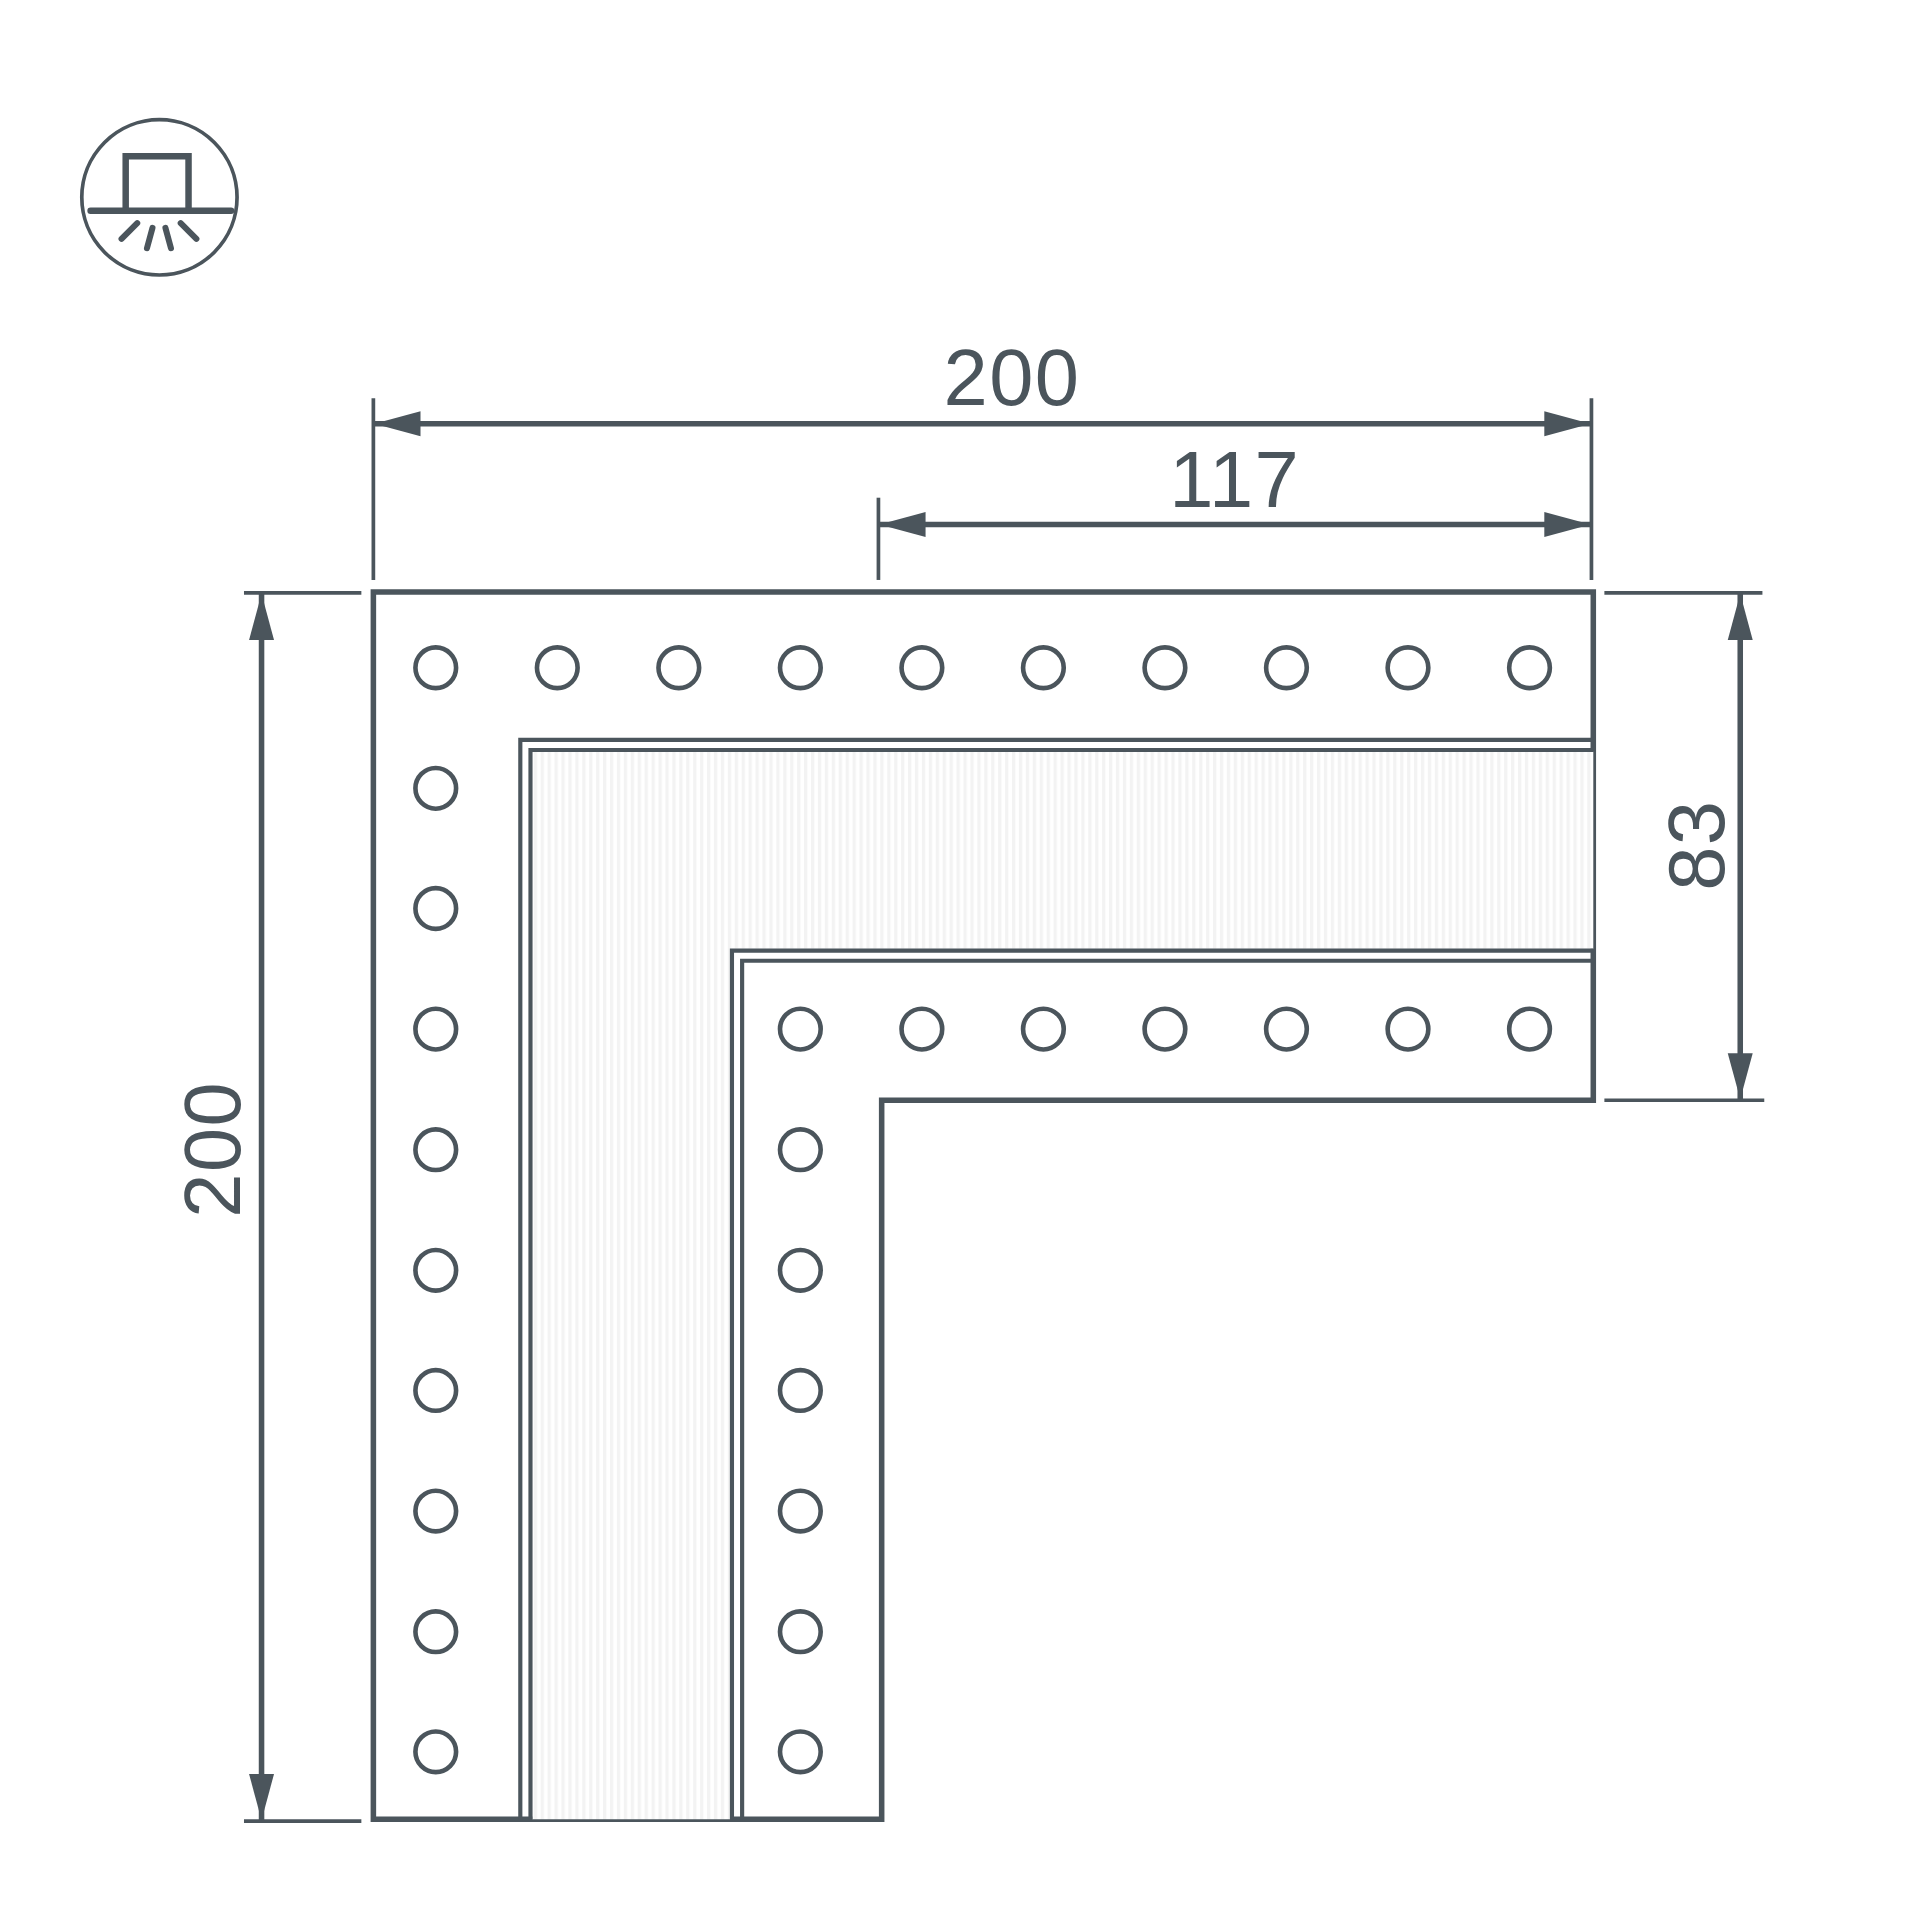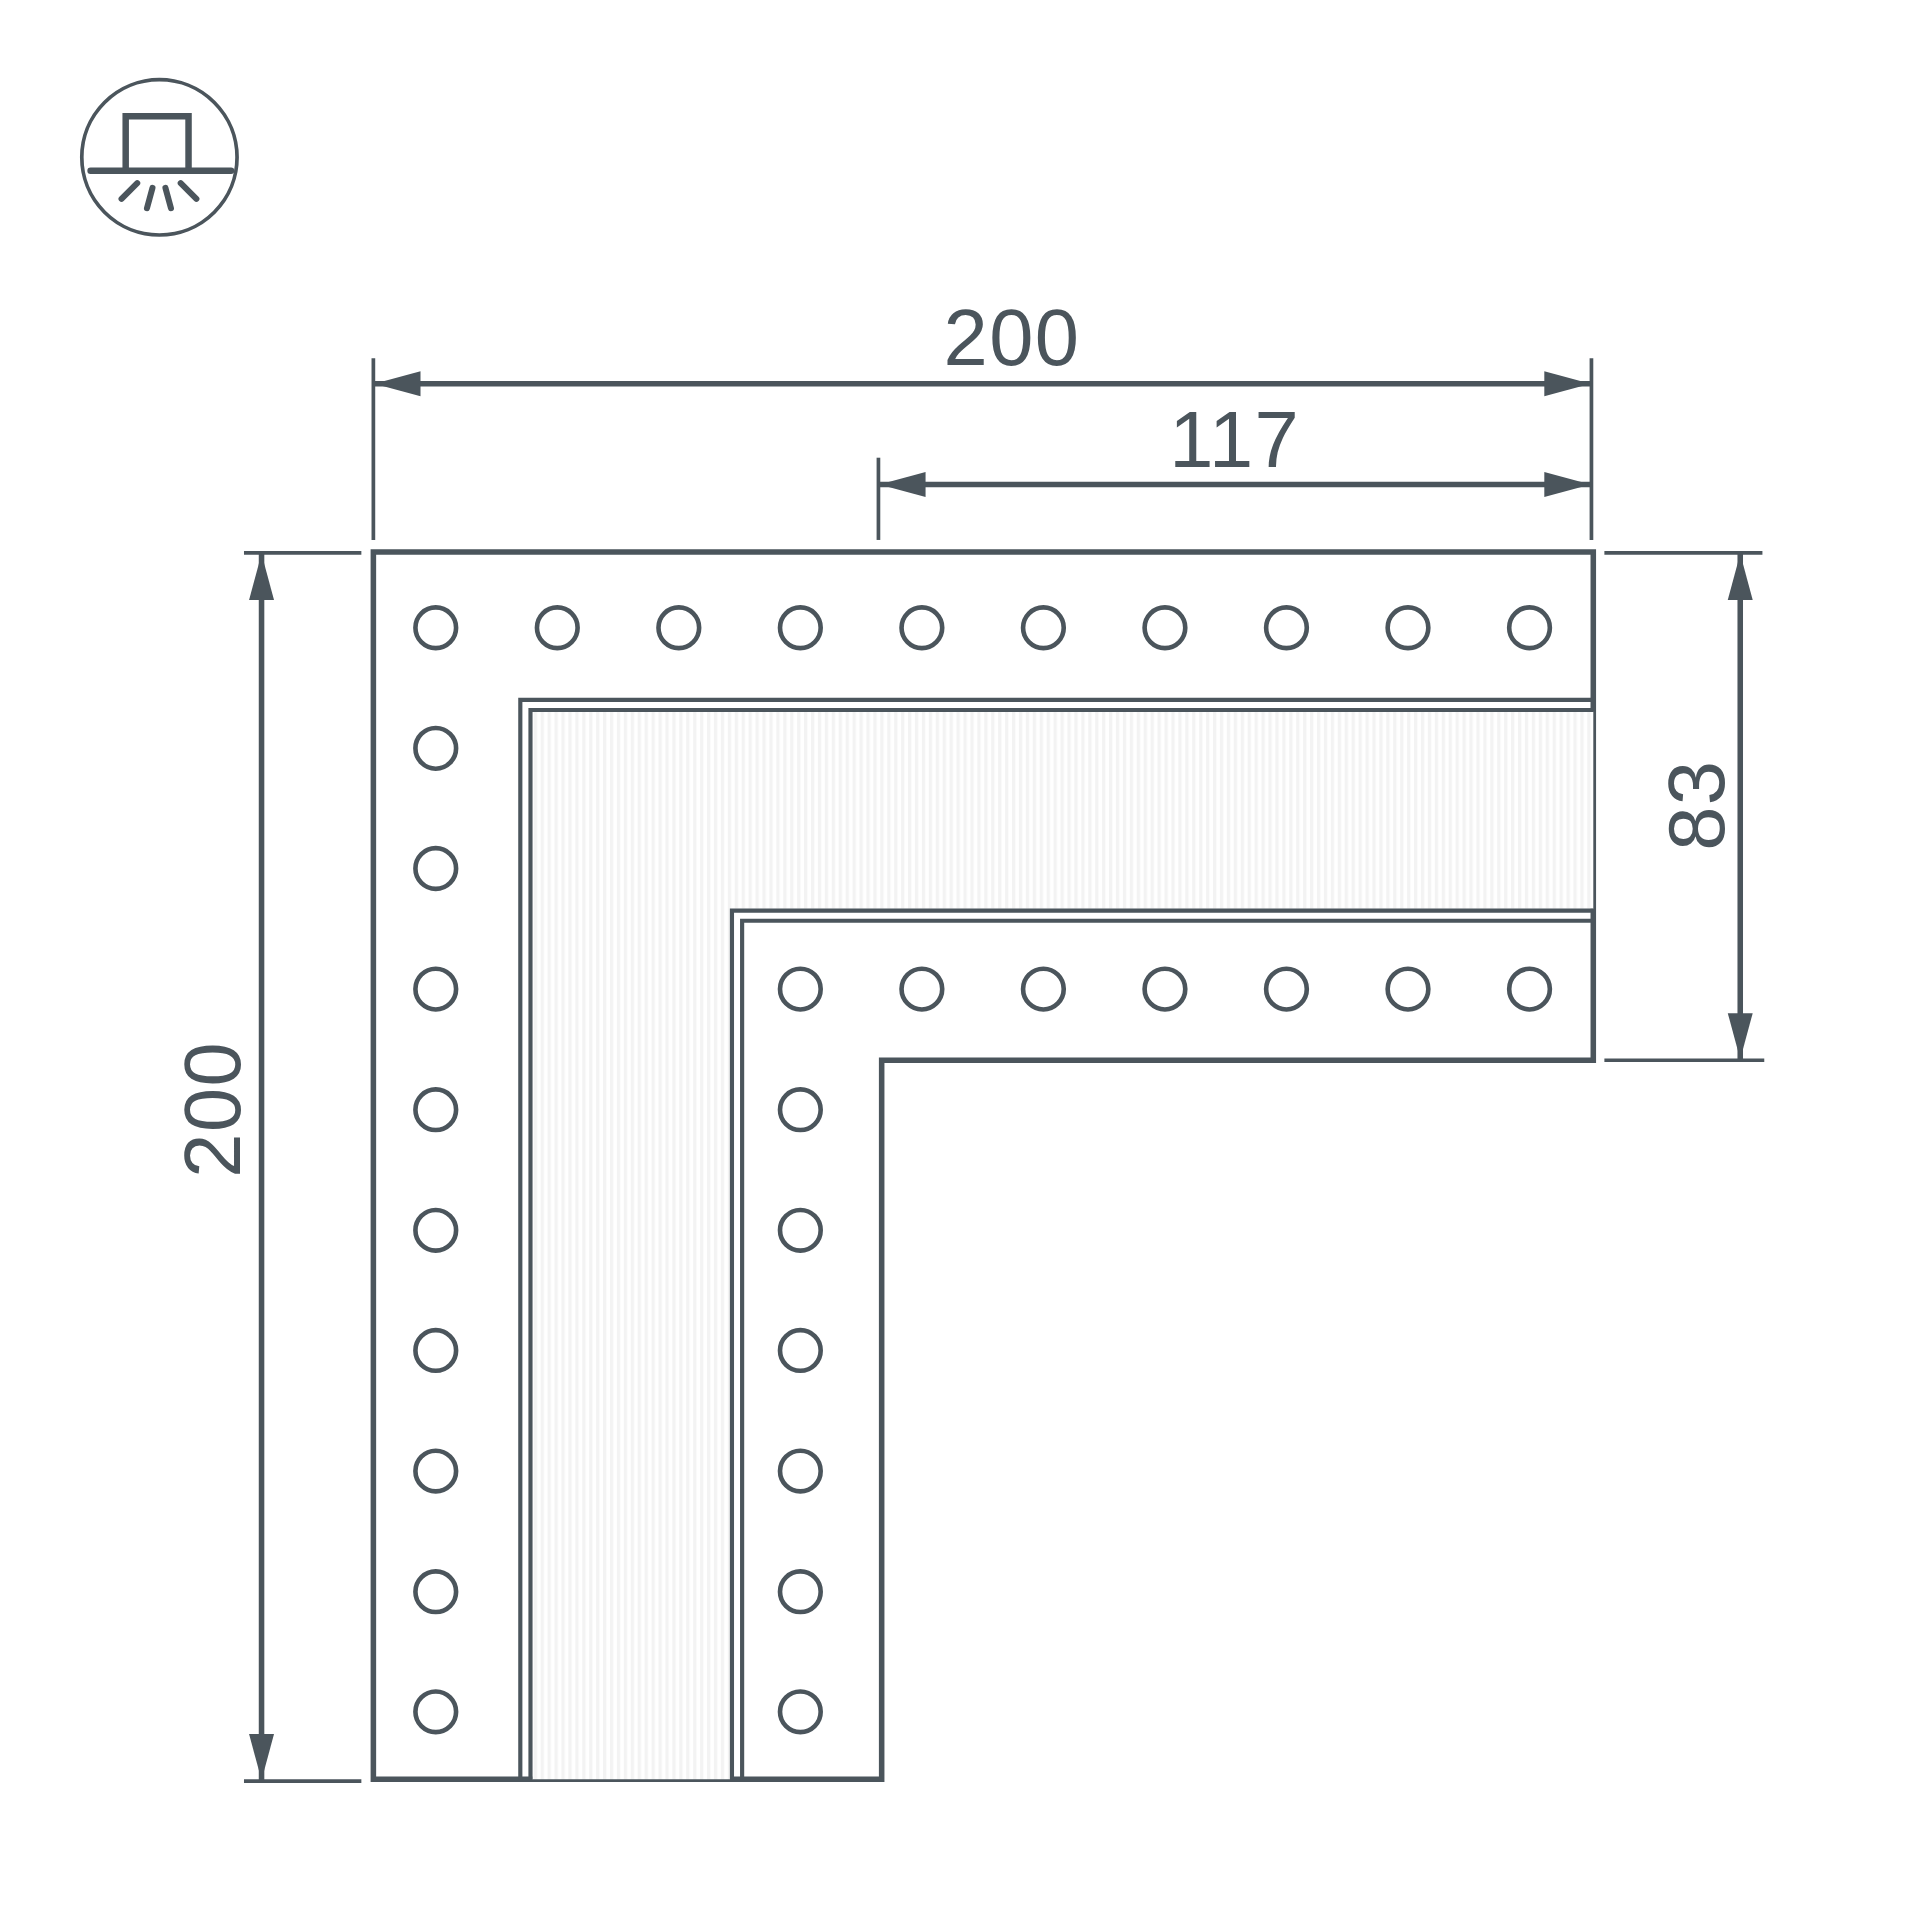--- a/index.html
+++ b/index.html
@@ -7,20 +7,21 @@
     --bg:#ffffff;
   }
   html,body{margin:0;padding:0;background:#fff;}
   .page{
     position:relative;
     width:1926px;
     height:1858px;
     background:var(--bg);
     overflow:hidden;
     font-family:"Liberation Sans", sans-serif;
+    margin-top:40px;
   }
   svg{display:block;}
   .stroke{stroke:var(--line);fill:none;}
   .w8{stroke-width:8;}
   .w9{stroke-width:9;}
   .w12{stroke-width:12;}
   .w13{stroke-width:13;}
   .w14{stroke-width:14;}
   .cap{stroke-linecap:round;}
   .outline{fill:#ffffff;stroke:var(--line);stroke-width:12;}

